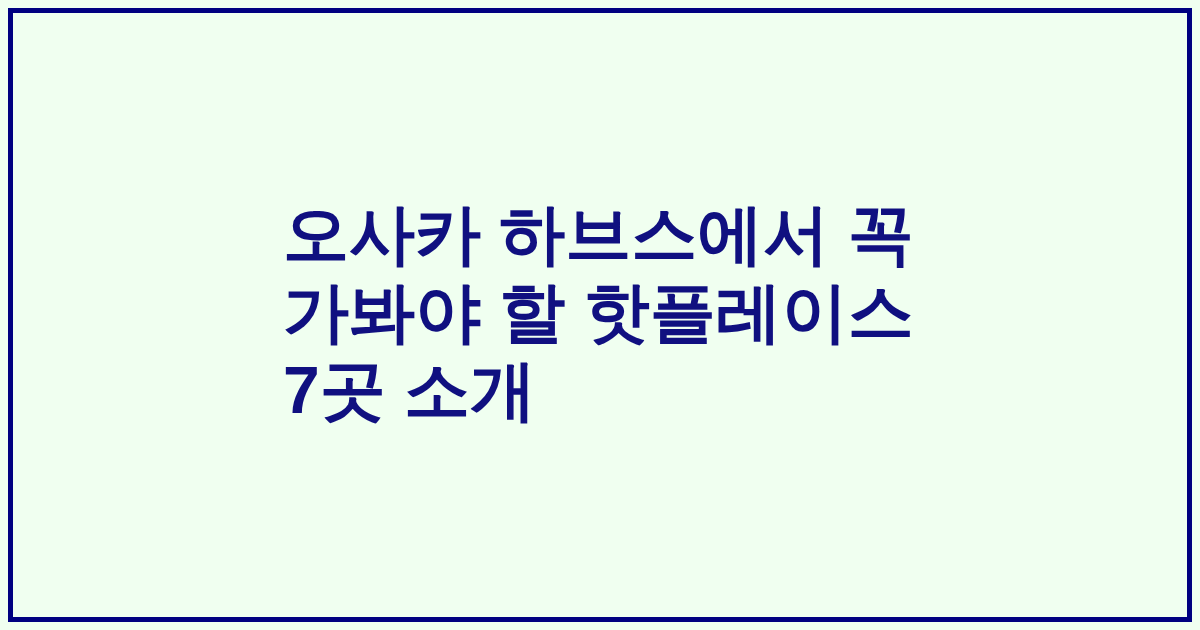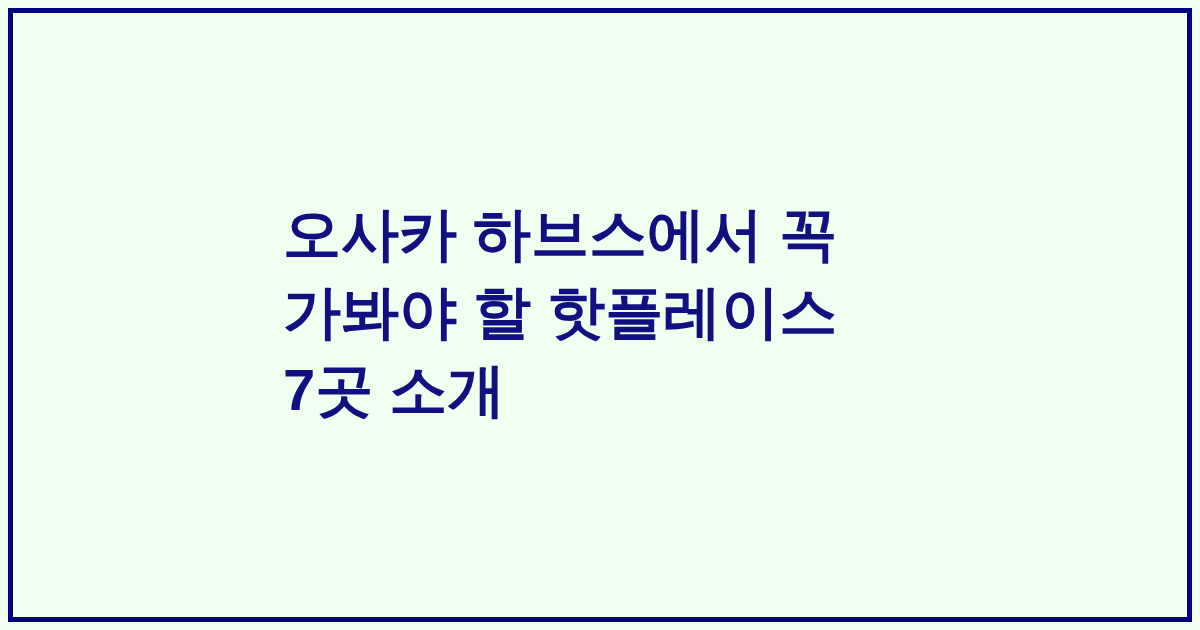--- a/index.html
+++ b/index.html
@@ -36,21 +36,21 @@
     width: 100%;
     padding-left: 270px;
     padding-right: 60px;
     margin-top: -6px;
   }
   #title {
     margin: 0;
     color: #101080;
     font-family: "Liberation Sans", "DejaVu Sans", sans-serif;
     font-weight: bold;
-    font-size: 58px;
+    font-size: 66px;
     line-height: 78px;
     letter-spacing: 0px;
     text-align: left;
     white-space: pre-line;
     word-break: keep-all;
     max-width: 660px;
   }
 </style>
 </head>
 <body>

